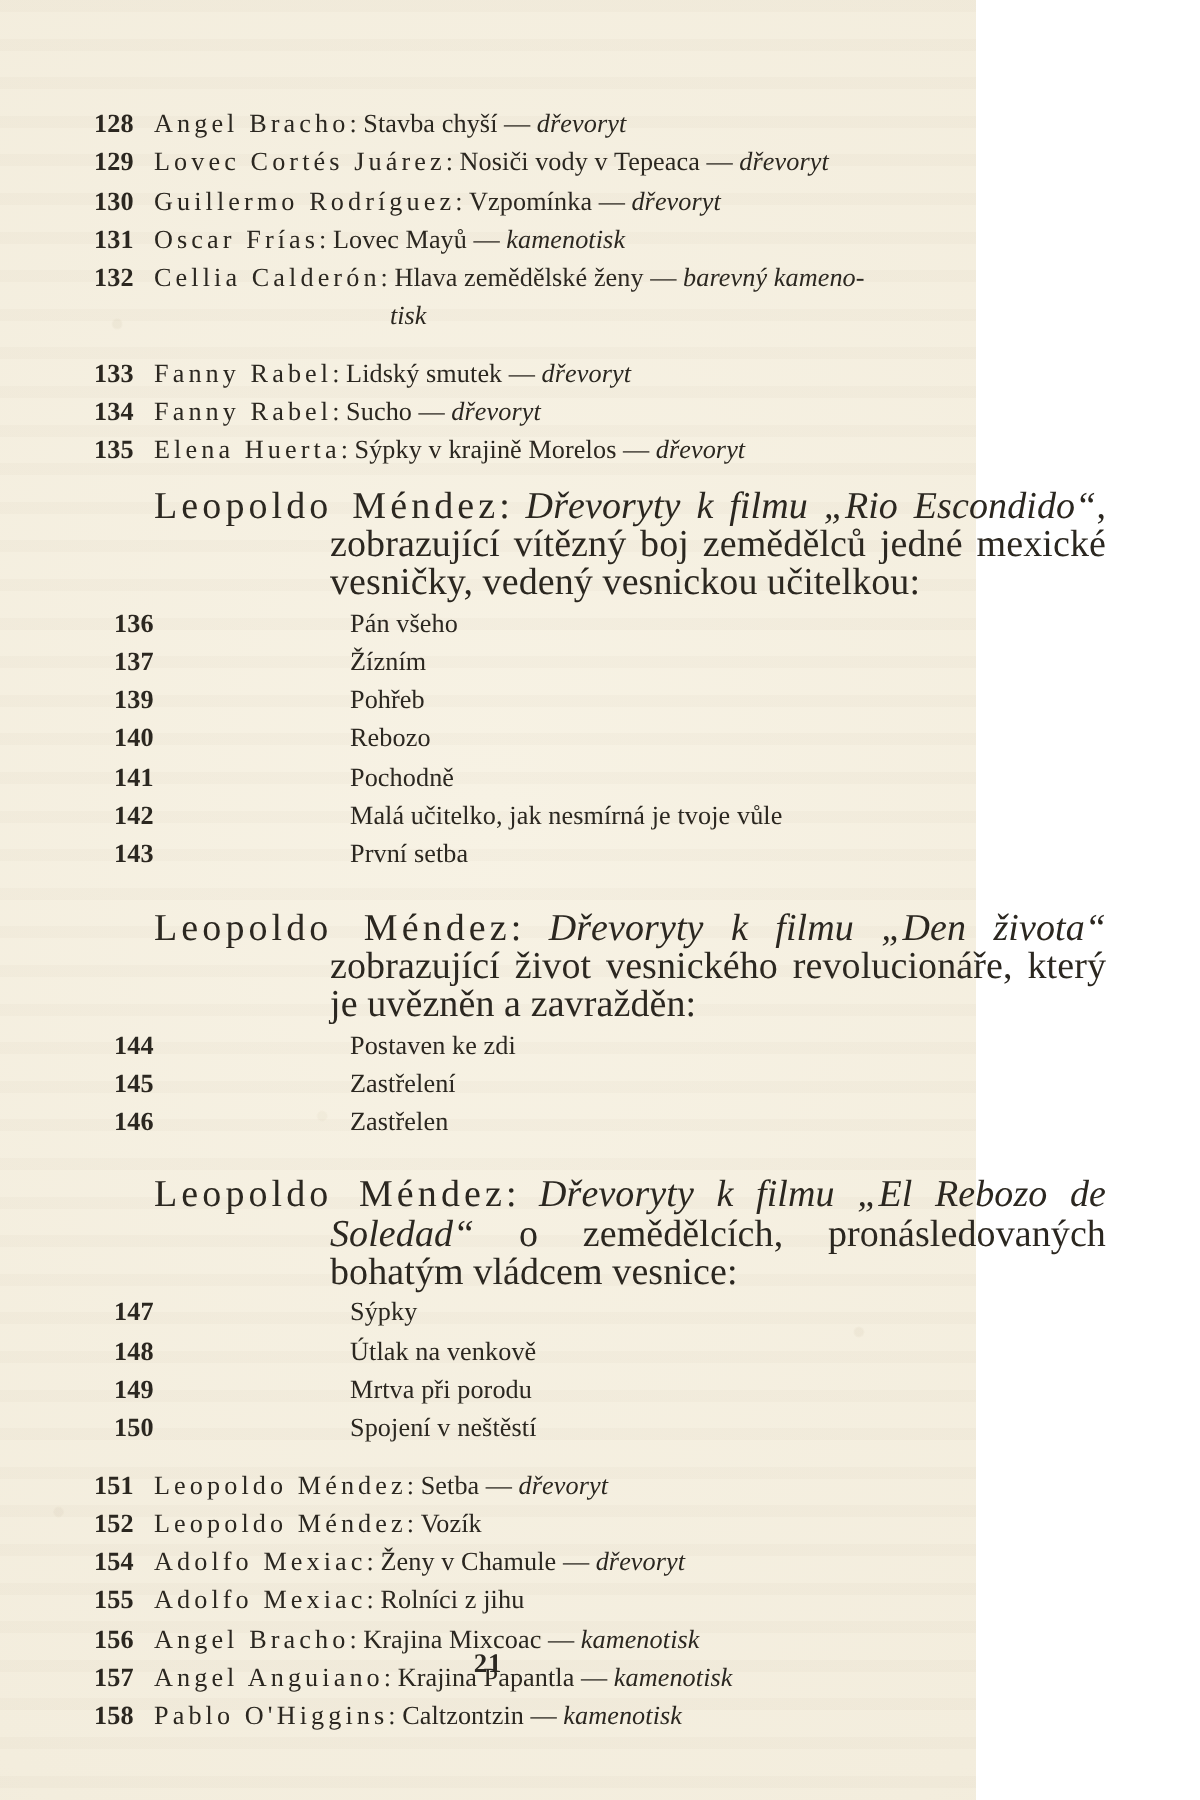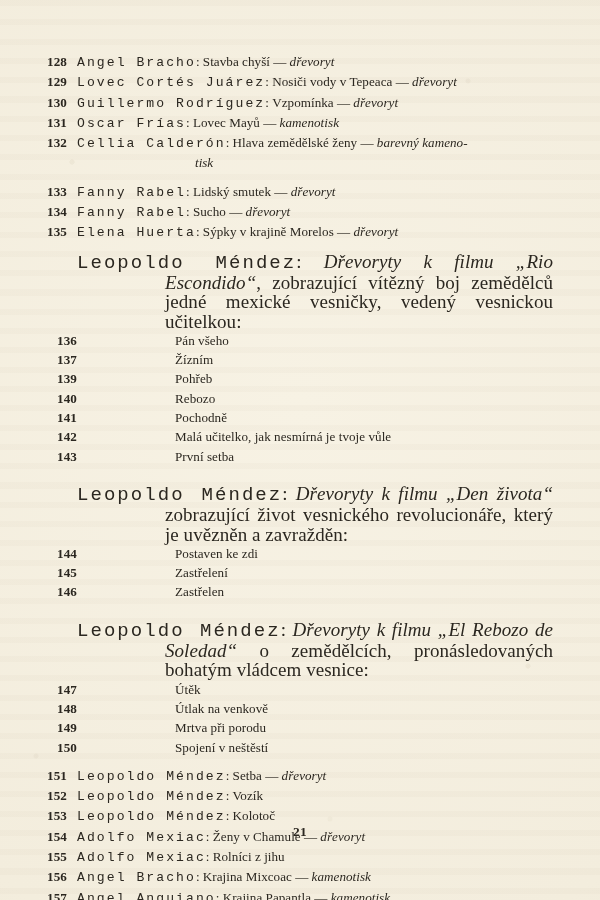--- a/index.html
+++ b/index.html
@@ -9,21 +9,21 @@
   }
   body {
     width: 600px;
     height: 900px;
     overflow: hidden;
     font-family: "Liberation Serif", "DejaVu Serif", serif;
   }
 
   #page {
     position: relative;
-    width: 600px;
+    width: 488px;
     height: 900px;
     background:
       radial-gradient(ellipse 150% 110% at 50% 45%, #f7f2e4 0%, #f3eddd 58%, #ece5d2 100%);
     color: #2b2720;
     box-sizing: border-box;
   }
   
   #page::before {
     content: "";
     position: absolute;
@@ -83,21 +83,20 @@
     font-size: 13.1px;
     letter-spacing: .1px;
   }
   .body { display: block; }
 
   
   .artist {
     letter-spacing: 2.05px;
     font-weight: 400;
     white-space: nowrap;
-    font-family: Liberation Mono, monospace;
   }
   .colon { letter-spacing: 0; }
   .title { letter-spacing: .05px; }
   .tech {
     font-style: italic;
     letter-spacing: .05px;
   }
   .dash { letter-spacing: 0; }
 
   
@@ -214,38 +213,34 @@
         <div class="para"><span class="lead"><span class="artist">Leopoldo Méndez</span><span class="colon">:&nbsp;</span></span><span class="work">Dřevoryty k filmu „Den života“</span><span class="title"> zobrazující život vesnického revolucionáře, který je uvězněn a zavražděn:</span></div>
       </div>
       <div class="subrow"><span class="num">144</span><span class="title">Postaven ke zdi</span></div>
       <div class="subrow"><span class="num">145</span><span class="title">Zastřelení</span></div>
       <div class="subrow"><span class="num">146</span><span class="title">Zastřelen</span></div>
       <div class="gap"></div>
       <div class="gap"></div>
       <div class="series">
         <div class="para"><span class="lead"><span class="artist">Leopoldo Méndez</span><span class="colon">:&nbsp;</span></span><span class="work">Dřevoryty k filmu „El Rebozo de Soledad“</span><span class="title"> o zemědělcích, pronásledovaných bohatým vládcem vesnice:</span></div>
       </div>
-      <div class="subrow"><span class="num">147</span><span class="title">Útěk</span></div>
+      <div class="subrow"><span class="num">147</span><span class="title">Sýpky</span></div>
       <div class="subrow"><span class="num">148</span><span class="title">Útlak na venkově</span></div>
       <div class="subrow"><span class="num">149</span><span class="title">Mrtva při porodu</span></div>
       <div class="subrow"><span class="num">150</span><span class="title">Spojení v neštěstí</span></div>
       <div class="gap"></div>
       <div class="row">
         <span class="num">151</span>
         <span class="body"><span class="artist">Leopoldo Méndez</span><span class="colon">:&nbsp;</span><span class="title">Setba</span><span class="dash">&nbsp;—&nbsp;</span><span class="tech">dřevoryt</span></span>
       </div>
       <div class="row">
         <span class="num">152</span>
         <span class="body"><span class="artist">Leopoldo Méndez</span><span class="colon">:&nbsp;</span><span class="title">Vozík</span></span>
       </div>
       <div class="row">
-        <span class="num">153</span>
-        <span class="body"><span class="artist">Leopoldo Méndez</span><span class="colon">:&nbsp;</span><span class="title">Kolotoč</span></span>
-      </div>
-      <div class="row">
         <span class="num">154</span>
         <span class="body"><span class="artist">Adolfo Mexiac</span><span class="colon">:&nbsp;</span><span class="title">Ženy v Chamule</span><span class="dash">&nbsp;—&nbsp;</span><span class="tech">dřevoryt</span></span>
       </div>
       <div class="row">
         <span class="num">155</span>
         <span class="body"><span class="artist">Adolfo Mexiac</span><span class="colon">:&nbsp;</span><span class="title">Rolníci z jihu</span></span>
       </div>
       <div class="row">
         <span class="num">156</span>
         <span class="body"><span class="artist">Angel Bracho</span><span class="colon">:&nbsp;</span><span class="title">Krajina Mixcoac</span><span class="dash">&nbsp;—&nbsp;</span><span class="tech">kamenotisk</span></span>

